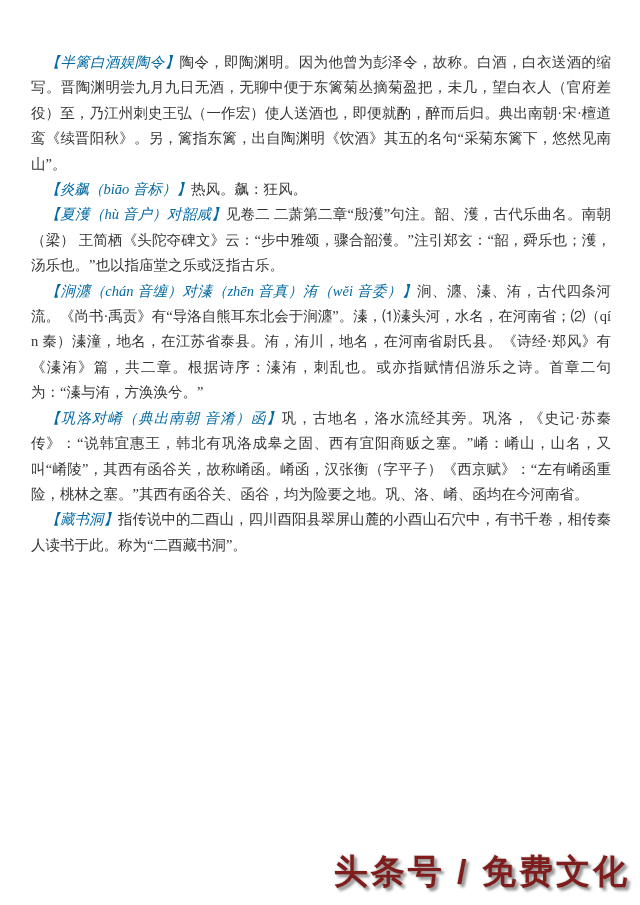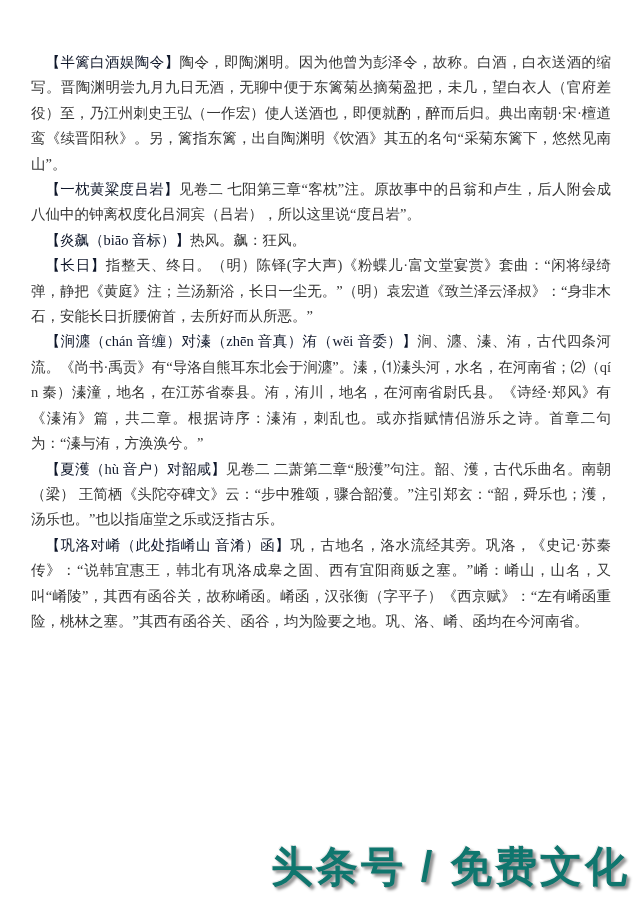--- a/index.html
+++ b/index.html
@@ -24,42 +24,42 @@
     line-height: 25.4px;
     text-align: justify;
   }
   p.entry {
     margin: 0;
     padding: 0;
     text-indent: 1em;
     word-break: break-all;
   }
   .term {
-    color: #0f172a;
+    color: #0369a1;
+    font-style: italic;
   }
   .watermark {
     position: absolute;
     right: 10px;
     bottom: 10px;
     font-family: "Liberation Sans", "DejaVu Sans", sans-serif;
     font-weight: bold;
-    font-size: 42px;
+    font-size: 34px;
     letter-spacing: 3px;
     white-space: nowrap;
-    color: #0f766e;
+    color: #7f1d1d;
     text-shadow: 3px 3px 3px #8f8f8f, -1px -1px 0 #ececec, 1px 1px 0 #bdbdbd;
     user-select: none;
   }
 </style>
 </head>
 <body>
 
 <div class="page">
   <p class="entry"><span class="term">【半篱白酒娱陶令】</span><span>陶令，即陶渊明。因为他曾为彭泽令，故称。白酒，白衣送酒的缩写。晋陶渊明尝九月九日无酒，无聊中便于东篱菊丛摘菊盈把，未几，望白衣人（官府差役）至，乃江州刺史王弘（一作宏）使人送酒也，即便就酌，醉而后归。典出南朝·宋·檀道鸾《续晋阳秋》。另，篱指东篱，出自陶渊明《饮酒》其五的名句“采菊东篱下，悠然见南山”。</span></p>
-  <p class="entry"><span class="term">【一枕黄粱度吕岩】</span><span>见卷二 七阳第三章“客枕”注。原故事中的吕翁和卢生，后人附会成八仙中的钟离权度化吕洞宾（吕岩），所以这里说“度吕岩”。</span></p>
   <p class="entry"><span class="term">【炎飙（biāo 音标）】</span><span>热风。飙：狂风。</span></p>
-  <p class="entry"><span class="term">【长日】</span><span>指整天、终日。（明）陈铎(字大声)《粉蝶儿·富文堂宴赏》套曲：“闲将绿绮弹，静把《黄庭》注；兰汤新浴，长日一尘无。”（明）袁宏道《致兰泽云泽叔》：“身非木石，安能长日折腰俯首，去所好而从所恶。”</span></p>
+  <p class="entry"><span class="term">【夏濩（hù 音户）对韶咸】</span><span>见卷二 二萧第二章“殷濩”句注。韶、濩，古代乐曲名。南朝（梁） 王简栖《头陀夺碑文》云：“步中雅颂，骤合韶濩。”注引郑玄：“韶，舜乐也；濩，汤乐也。”也以指庙堂之乐或泛指古乐。</span></p>
   <p class="entry"><span class="term">【涧瀍（chán 音缠）对溱（zhēn 音真）洧（wěi 音委）】</span><span>涧、瀍、溱、洧，古代四条河流。《尚书·禹贡》有“导洛自熊耳东北会于涧瀍”。溱，⑴溱头河，水名，在河南省；⑵（qín 秦）溱潼，地名，在江苏省泰县。洧，洧川，地名，在河南省尉氏县。《诗经·郑风》有《溱洧》篇，共二章。根据诗序：溱洧，刺乱也。或亦指赋情侣游乐之诗。首章二句为：“溱与洧，方涣涣兮。”</span></p>
-  <p class="entry"><span class="term">【夏濩（hù 音户）对韶咸】</span><span>见卷二 二萧第二章“殷濩”句注。韶、濩，古代乐曲名。南朝（梁） 王简栖《头陀夺碑文》云：“步中雅颂，骤合韶濩。”注引郑玄：“韶，舜乐也；濩，汤乐也。”也以指庙堂之乐或泛指古乐。</span></p>
-  <p class="entry"><span class="term">【巩洛对崤（此处指崤山 音淆）函】</span><span>巩，古地名，洛水流经其旁。巩洛，《史记·苏秦传》：“说韩宜惠王，韩北有巩洛成皋之固、西有宜阳商贩之塞。”崤：崤山，山名，又叫“崤陵”，其西有函谷关，故称崤函。崤函，汉张衡（字平子）《西京赋》：“左有崤函重险，桃林之塞。”其西有函谷关、函谷，均为险要之地。巩、洛、崤、函均在今河南省。</span></p>
+  <p class="entry"><span class="term">【巩洛对崤（典出南朝 音淆）函】</span><span>巩，古地名，洛水流经其旁。巩洛，《史记·苏秦传》：“说韩宜惠王，韩北有巩洛成皋之固、西有宜阳商贩之塞。”崤：崤山，山名，又叫“崤陵”，其西有函谷关，故称崤函。崤函，汉张衡（字平子）《西京赋》：“左有崤函重险，桃林之塞。”其西有函谷关、函谷，均为险要之地。巩、洛、崤、函均在今河南省。</span></p>
+  <p class="entry"><span class="term">【藏书洞】</span><span>指传说中的二酉山，四川酉阳县翠屏山麓的小酉山石穴中，有书千卷，相传秦人读书于此。称为“二酉藏书洞”。</span></p>
 </div>
 
 <div class="watermark">头条号 / 免费文化</div>
 
 </body></html>

